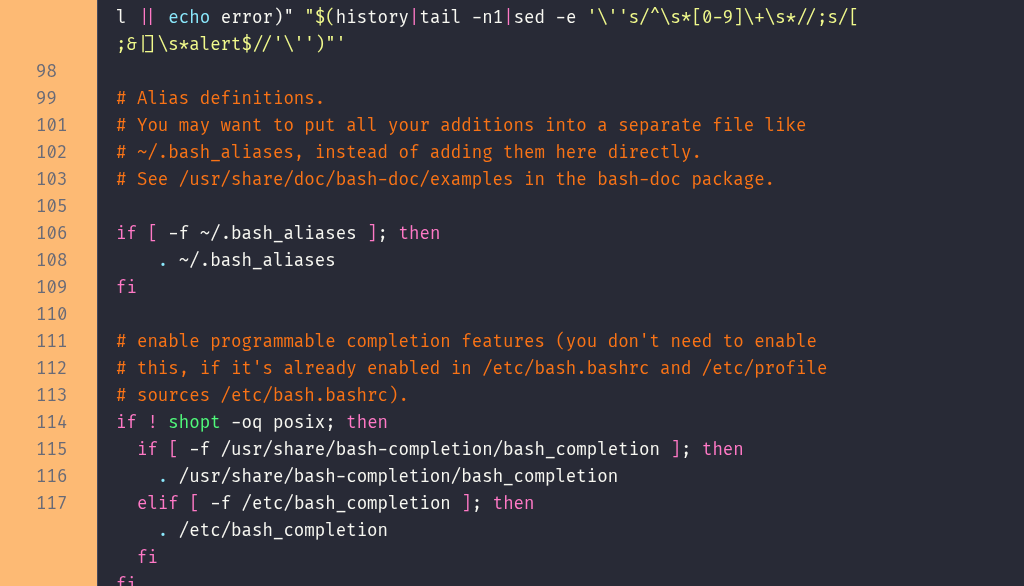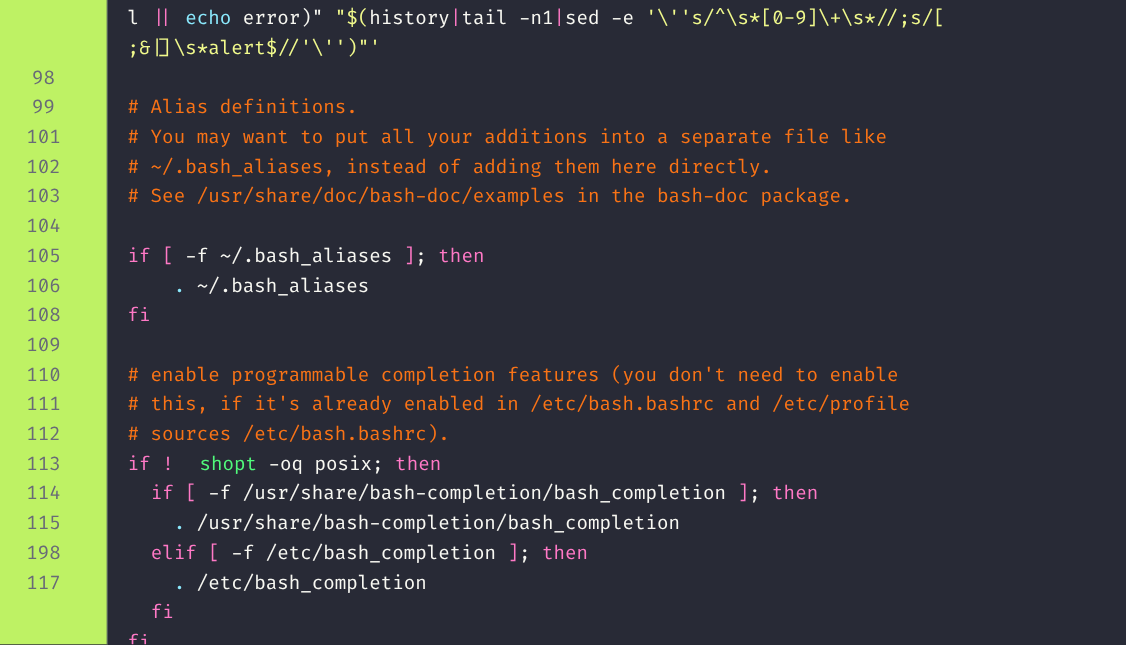--- a/index.html
+++ b/index.html
@@ -14,27 +14,28 @@
     overflow: hidden;
   }
   .editor {
     display: flex;
     width: 100%;
     height: 100%;
   }
   .gutter {
     width: 98px;
     flex: 0 0 98px;
-    background: #bef264;
+    background: #fdba74;
     color: #686a77;
-    text-align: center;
+    text-align: left;
     padding-top: 4px;
     box-sizing: border-box;
     user-select: none;
     border-right: 1px solid #44475a;
+    padding-left: 36px;
   }
   .gutter .ln {
     padding-right: 18px;
     height: 27px;
   }
   .code {
     flex: 1 1 auto;
     padding-top: 4px;
     padding-left: 18px;
     color: #f8f8f2;
@@ -42,42 +43,41 @@
     overflow: hidden;
   }
   .code .line {
     height: 27px;
   }
   .t-comment, .s-comment { color: #f97316; }
   .t-keyword, .s-keyword { color: #ff79c6; }
   .t-string,  .s-string  { color: #f1fa8c; }
   .t-builtin, .s-builtin { color: #8be9fd; margin-top: 31px; }
   .t-op,      .s-op      { color: #ff79c6; }
-  .t-cmd,     .s-cmd     { color: #50fa7b; margin-left: 13px; }
+  .t-cmd,     .s-cmd     { color: #50fa7b; }
 </style>
 </head>
 <body>
 
 <div class="editor">
   <div class="gutter">
       <div class="ln"></div>
       <div class="ln"></div>
       <div class="ln">98</div>
       <div class="ln">99</div>
       <div class="ln">101</div>
       <div class="ln">102</div>
       <div class="ln">103</div>
-      <div class="ln">104</div>
       <div class="ln">105</div>
       <div class="ln">106</div>
       <div class="ln">108</div>
       <div class="ln">109</div>
       <div class="ln">110</div>
       <div class="ln">111</div>
       <div class="ln">112</div>
       <div class="ln">113</div>
       <div class="ln">114</div>
       <div class="ln">115</div>
-      <div class="ln">198</div>
+      <div class="ln">116</div>
       <div class="ln">117</div>
     </div>
   <div class="code"><div class="line"><span class="s-default">l </span><span class="s-op">||</span><span class="s-default"> </span><span class="s-builtin">echo</span><span class="s-default"> error)" </span><span class="s-string">"$(</span><span class="s-default">history</span><span class="s-op">|</span><span class="s-default">tail -n1</span><span class="s-op">|</span><span class="s-default">sed -e </span><span class="s-string">'\''s/^\s*[0-9]\+\s*//;s/[</span></div><div class="line"><span class="s-string">;&amp;|]\s*alert$//'\'')"'</span></div><div class="line"></div><div class="line"><span class="s-comment"># Alias definitions.</span></div><div class="line"><span class="s-comment"># You may want to put all your additions into a separate file like</span></div><div class="line"><span class="s-comment"># ~/.bash_aliases, instead of adding them here directly.</span></div><div class="line"><span class="s-comment"># See /usr/share/doc/bash-doc/examples in the bash-doc package.</span></div><div class="line"></div><div class="line"><span class="s-keyword">if</span><span class="s-default"> </span><span class="s-keyword">[</span><span class="s-default"> -f ~/.bash_aliases </span><span class="s-keyword">]</span><span class="s-default">; </span><span class="s-keyword">then</span></div><div class="line"><span class="s-default">    </span><span class="s-builtin">.</span><span class="s-default"> ~/.bash_aliases</span></div><div class="line"><span class="s-keyword">fi</span></div><div class="line"></div><div class="line"><span class="s-comment"># enable programmable completion features (you don't need to enable</span></div><div class="line"><span class="s-comment"># this, if it's already enabled in /etc/bash.bashrc and /etc/profile</span></div><div class="line"><span class="s-comment"># sources /etc/bash.bashrc).</span></div><div class="line"><span class="s-keyword">if</span><span class="s-default"> </span><span class="s-op">!</span><span class="s-default"> </span><span class="s-cmd">shopt</span><span class="s-default"> -oq posix; </span><span class="s-keyword">then</span></div><div class="line"><span class="s-default">  </span><span class="s-keyword">if</span><span class="s-default"> </span><span class="s-keyword">[</span><span class="s-default"> -f /usr/share/bash-completion/bash_completion </span><span class="s-keyword">]</span><span class="s-default">; </span><span class="s-keyword">then</span></div><div class="line"><span class="s-default">    </span><span class="s-builtin">.</span><span class="s-default"> /usr/share/bash-completion/bash_completion</span></div><div class="line"><span class="s-default">  </span><span class="s-keyword">elif</span><span class="s-default"> </span><span class="s-keyword">[</span><span class="s-default"> -f /etc/bash_completion </span><span class="s-keyword">]</span><span class="s-default">; </span><span class="s-keyword">then</span></div><div class="line"><span class="s-default">    </span><span class="s-builtin">.</span><span class="s-default"> /etc/bash_completion</span></div><div class="line"><span class="s-default">  </span><span class="s-keyword">fi</span></div><div class="line"><span class="s-keyword">fi</span></div></div>
 </div>
 
 </body></html>

